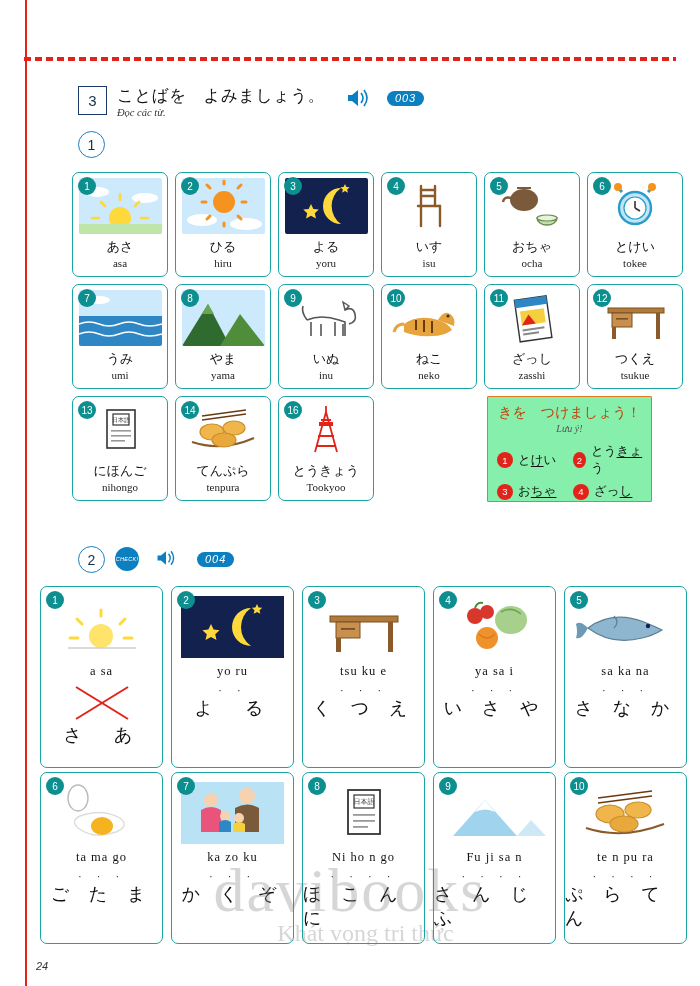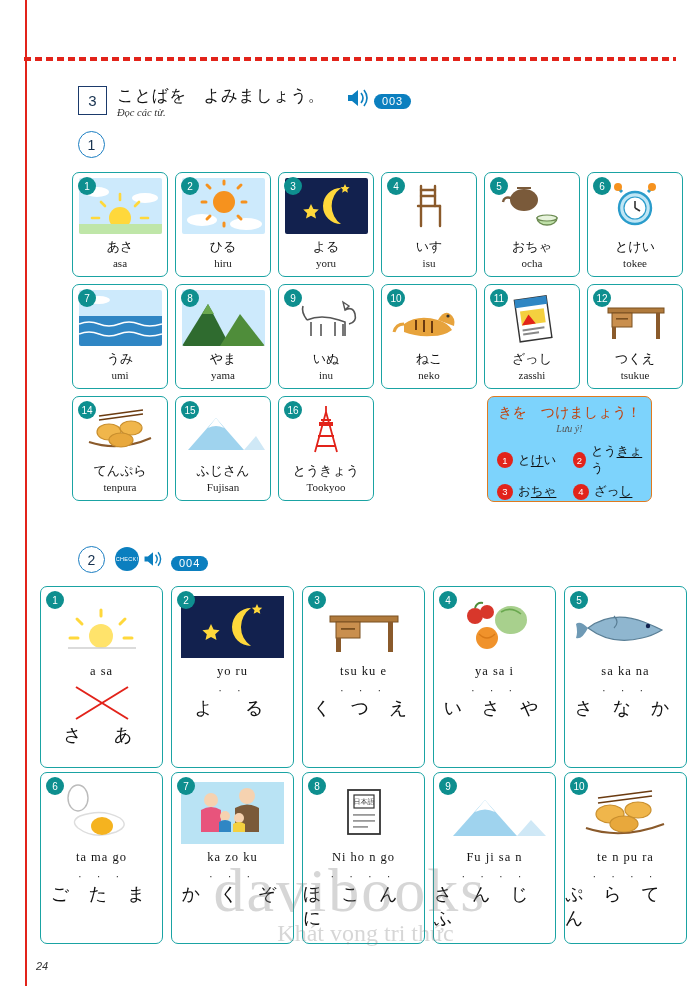--- a/index.html
+++ b/index.html
@@ -28,21 +28,21 @@
     font-family:"Liberation Sans",sans-serif;font-size:15px;color:#16314f;
   }
   .num-circle{
     width:25px;height:25px;border-radius:50%;border:1.4px solid #1b7ec2;display:flex;align-items:center;justify-content:center;
     font-family:"Liberation Sans",sans-serif;font-size:14px;color:#16314f;
   }
   .heading-jp{ font-size:16.5px; color:#111; letter-spacing:0.5px; }
   .heading-vi{ font-size:10.5px; color:#333; font-style:italic; }
 
   .audio{
-    display:flex;align-items:flex-end;gap:3px;
+    display:flex;align-items:center;gap:16px;font-style:italic;
   }
   .spk{
     width:26px;height:22px;position:relative;
   }
   .badge{
     background:#0b7fbf;color:#fff;border-radius:11px;padding:1px 8px 2px;
     font-family:"Liberation Sans",sans-serif;font-size:11px;letter-spacing:1px;
   }
   .check-circle{
     width:24px;height:24px;border-radius:50%;background:#0b7fbf;color:#fff;
@@ -61,21 +61,21 @@
     position:absolute; left:5px; top:4px; width:18px;height:18px;border-radius:50%;
     background:#0e8f8f; color:#fff; font-family:"Liberation Sans",sans-serif; font-size:10px;
     display:flex; align-items:center; justify-content:center; z-index:3;
   }
   .pic{ width:83px;height:56px;border-radius:2px;overflow:hidden;position:relative;background:#fff; }
   .vcard .jp-word{ font-family:"DejaVu Sans",sans-serif;font-size:13px;color:#111;margin-top:4px; }
   .vcard .ro-word{ font-family:"Liberation Serif",serif;font-size:11px;color:#222;margin-top:1px;margin-bottom:4px;}
 
   
   .notebox{
-    position:absolute; border:1.6px solid #e07a1f; border-radius:7px; background:#7dd3fc;
+    position:absolute; border:1.6px solid #e07a1f; border-radius:1px; background:#86efac;
   }
   .notebox .nb-title{ font-family:"DejaVu Sans",sans-serif;font-size:14px;color:#c2410c;text-align:center;margin-top:7px;}
   .notebox .nb-sub{ font-size:10px;color:#555;text-align:center;font-style:italic;margin-top:1px;}
   .nb-item{ display:flex;align-items:center;gap:5px; }
   .nb-num{
     width:16px;height:16px;border-radius:50%;background:#e2231a;color:#fff;
     font-family:"Liberation Sans",sans-serif;font-size:9.5px;display:flex;align-items:center;justify-content:center;
   }
   .nb-word{ font-family:"DejaVu Sans",sans-serif;font-size:12.5px;color:#111; }
   .nb-word u{ text-decoration-thickness:1px; text-underline-offset:2px;}
@@ -351,51 +351,54 @@
           <rect x="22" y="28" width="12" height="1.6" fill="#7a5020"></rect>
         </svg>
       </div>
       <div class="jp-word">つくえ</div>
       <div class="ro-word">tsukue</div>
     </div>
   </div>
 
   <div class="vgrid" style="left:72px;top:396px;grid-template-columns:repeat(4,96px);grid-auto-rows:105px;">
 
+    <div class="vcard">
+      <span class="badge-n">13</span>
+      <div class="pic">
+        <svg width="83" height="56" viewBox="0 0 83 56">
+          <rect width="83" height="56" fill="#fff"></rect>
+          <rect x="28" y="8" width="28" height="38" fill="#fff" stroke="#333" stroke-width="1.6"></rect>
+          <rect x="34" y="12" width="16" height="11" fill="#fff" stroke="#333" stroke-width="1.2"></rect>
+          <text x="42" y="20" font-family="DejaVu Sans" font-size="6" text-anchor="middle" fill="#333">日本語</text>
+          <rect x="32" y="28" width="20" height="1.6" fill="#999"></rect>
+          <rect x="32" y="33" width="20" height="1.6" fill="#999"></rect>
+          <rect x="32" y="38" width="14" height="1.6" fill="#999"></rect>
+        </svg>
+      </div>
+      <div class="jp-word">にほんご</div>
+      <div class="ro-word">nihongo</div>
+    </div>
 
     <div class="vcard">
       <span class="badge-n">14</span>
       <div class="pic">
         <svg width="83" height="56" viewBox="0 0 83 56">
           <rect width="83" height="56" fill="#fff"></rect>
           <path d="M10 40 q30 10 62 -4" stroke="#8a5a2b" stroke-width="2" fill="none"></path>
           <ellipse cx="30" cy="30" rx="12" ry="8" fill="#f0b64b" stroke="#c98f2e" stroke-width="1.2"></ellipse>
           <ellipse cx="52" cy="26" rx="11" ry="7" fill="#f0b64b" stroke="#c98f2e" stroke-width="1.2"></ellipse>
           <ellipse cx="42" cy="38" rx="12" ry="7" fill="#e8a83c" stroke="#c98f2e" stroke-width="1.2"></ellipse>
           <path d="M20 14 l44 -6" stroke="#6b3b10" stroke-width="1.6"></path>
           <path d="M20 18 l44 -6" stroke="#6b3b10" stroke-width="1.6"></path>
         </svg>
       </div>
       <div class="jp-word">てんぷら</div>
       <div class="ro-word">tenpura</div>
     </div>
 
-    <div class="vcard">
-      <span class="badge-n">15</span>
-      <div class="pic">
-        <svg width="83" height="56" viewBox="0 0 83 56">
-          <rect width="83" height="56" fill="#fff"></rect>
-          <path d="M6 48 L34 16 L62 48z" fill="#9fd3ee"></path>
-          <path d="M26 26 q8 -4 16 0 l-8 -10z" fill="#fff"></path>
-          <path d="M62 48 L74 34 L83 48z" fill="#cfe8f6"></path>
-        </svg>
-      </div>
-      <div class="jp-word">ふじさん</div>
-      <div class="ro-word">Fujisan</div>
-    </div>
 
     <div class="vcard">
       <span class="badge-n">16</span>
       <div class="pic">
         <svg width="83" height="56" viewBox="0 0 83 56">
           <rect width="83" height="56" fill="#fff"></rect>
           <g stroke="#e2231a" stroke-width="1.8" fill="none">
             <path d="M41 4 v6"></path>
             <path d="M41 10 L30 50 M41 10 L52 50"></path>
             <path d="M33 34 h16"></path>

